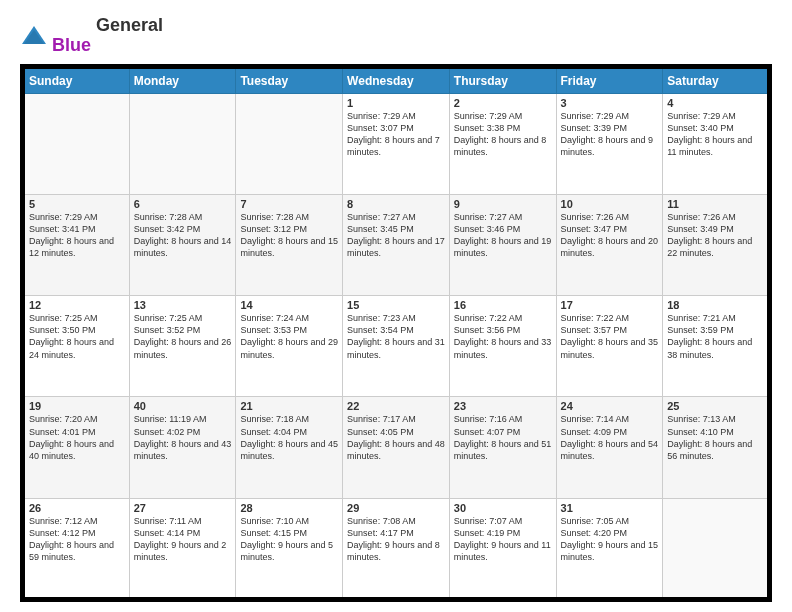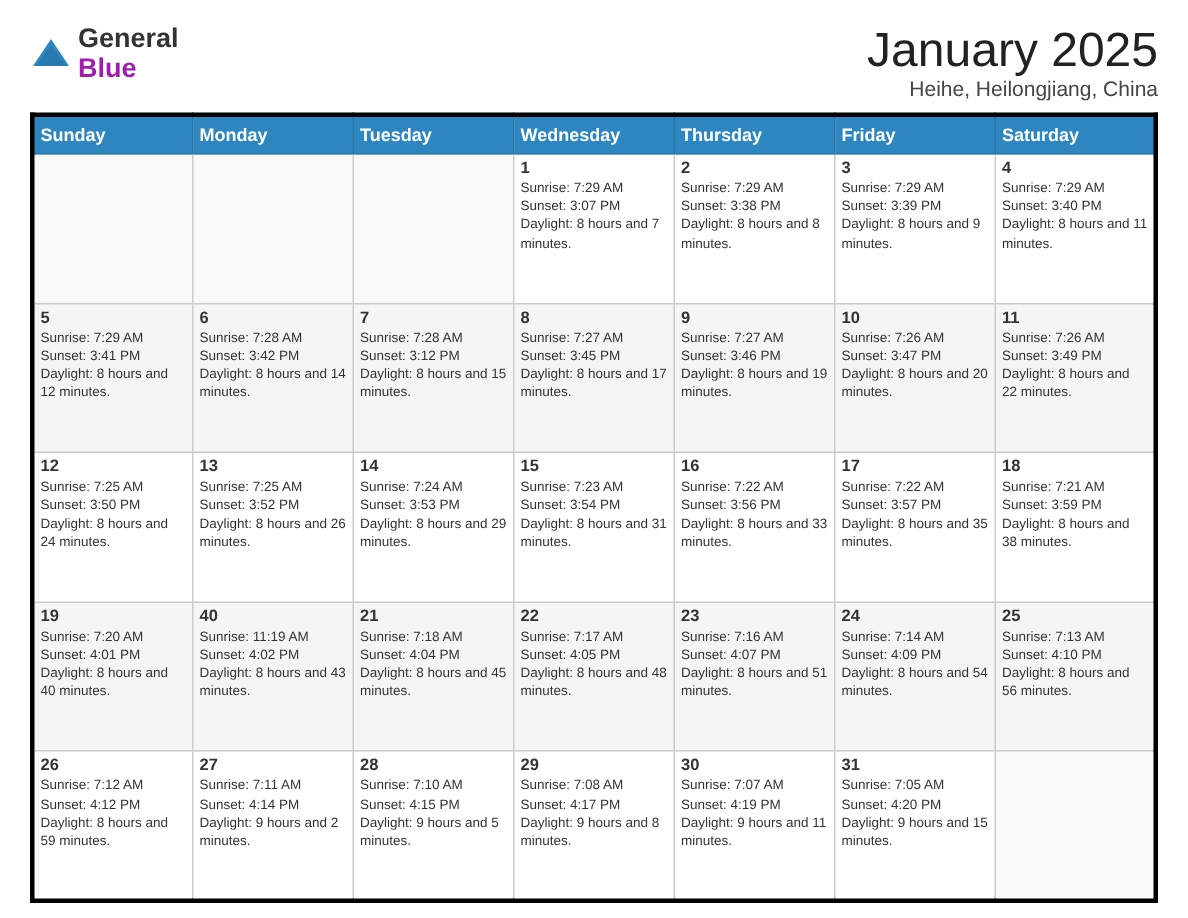--- a/index.html
+++ b/index.html
@@ -26,42 +26,42 @@
     .logo {
       display: flex;
       align-items: center;
       gap: 4px;
     }
     .logo-text {
       font-size: 18px;
       font-weight: bold;
       line-height: 1.1;
     }
-    .logo-general { color: #333; }
+    .logo-general { color: #333; margin-left: 44px; }
     .logo-blue { color: #a21caf; }
     .logo-icon {
       width: 28px;
       height: 28px;
     }
     .title-block {
       text-align: right;
     }
     .month-title {
       font-size: 32px;
       font-weight: normal;
       color: #222;
       line-height: 1.1;
     }
     .subtitle {
       font-size: 14px;
       color: #444;
     }
     .calendar {
       flex: 1;
-      border: 3px solid #000000;
+      border: 5px solid #000000;
       border-collapse: collapse;
       width: 100%;
       table-layout: fixed;
     }
     .calendar th {
       background-color: #2E86C1;
       color: #fff;
       font-size: 12px;
       font-weight: bold;
       padding: 5px 4px;
@@ -107,24 +107,20 @@
   <div class="header">
     <div class="logo">
       <svg class="logo-icon" viewBox="0 0 28 28">
         <polygon points="14,4 26,22 2,22" fill="#2E86C1"></polygon>
         <polygon points="14,8 24,22 4,22" fill="#1a5c8a" opacity="0.3"></polygon>
       </svg>
       <div class="logo-text">
         <span class="logo-general">General</span><br>
         <span class="logo-blue">Blue</span>
       </div>
-    </div>
-    <div class="title-block">
-      <div class="month-title">January 2025</div>
-      <div class="subtitle">Heihe, Heilongjiang, China</div>
     </div>
   </div>
 
   <table class="calendar">
     <thead>
       <tr>
         <th>Sunday</th>
         <th>Monday</th>
         <th>Tuesday</th>
         <th>Wednesday</th>

